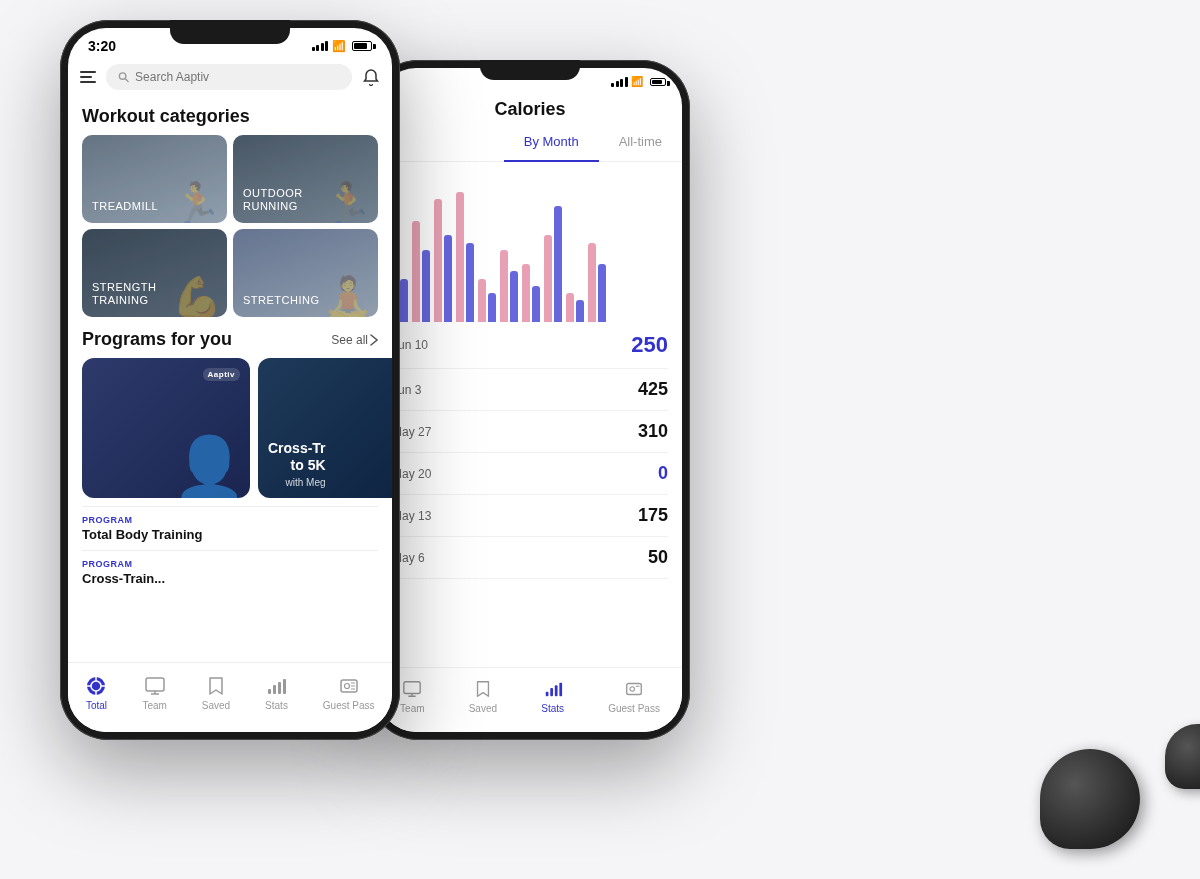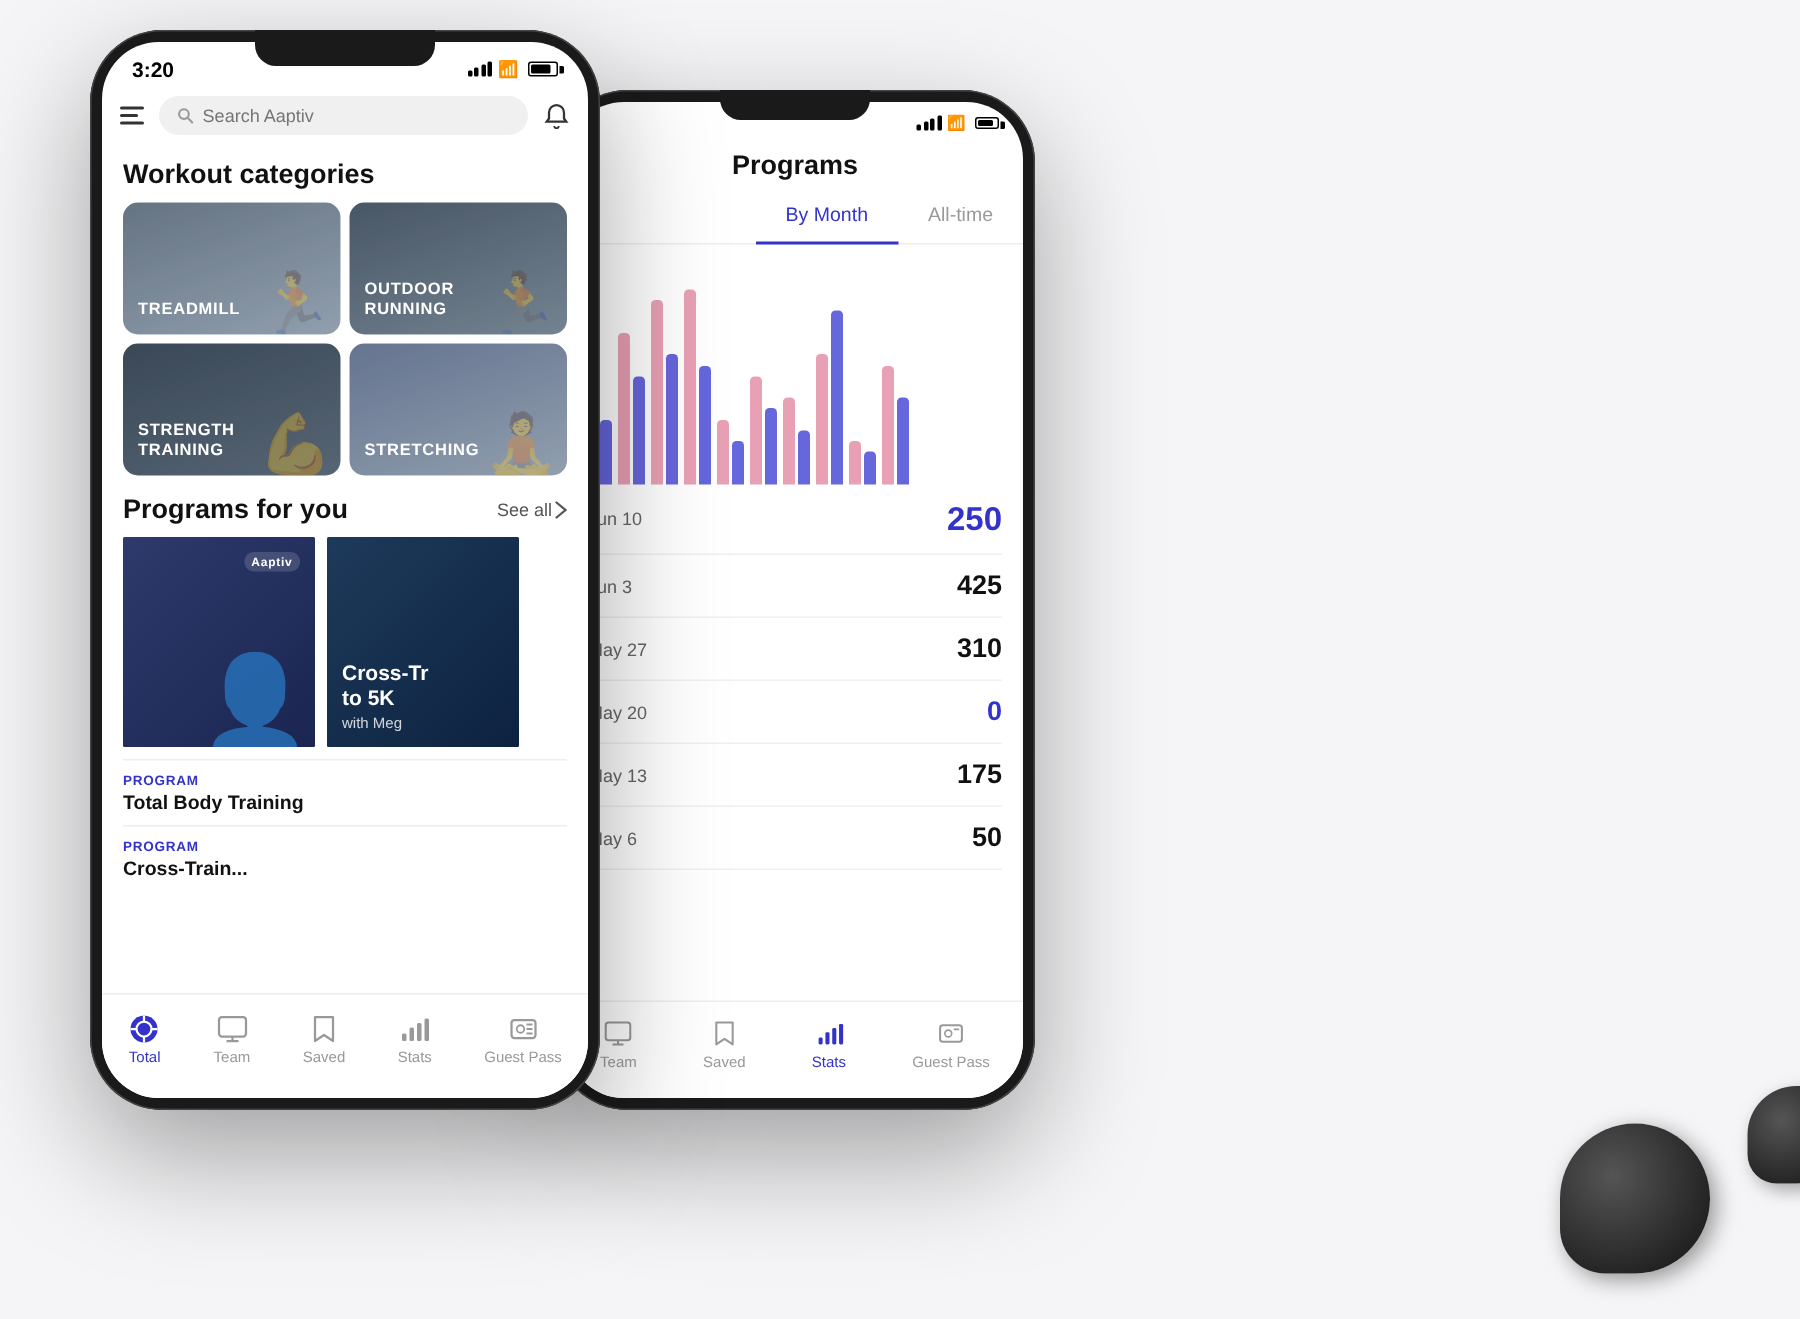--- a/index.html
+++ b/index.html
@@ -204,21 +204,21 @@
       display: flex;
       align-items: flex-end;
       padding: 10px;
       position: relative;
       overflow: hidden;
     }
 
     .cat-label {
       color: #fff;
       font-size: 11px;
-      font-weight: 700;
+      font-weight: 400;
       text-transform: uppercase;
       letter-spacing: 0.5px;
       line-height: 1.2;
       z-index: 2;
       position: relative;
     }
 
     .programs-header {
       display: flex;
       align-items: center;
@@ -241,27 +241,28 @@
     }
 
     .program-cards {
       display: flex;
       gap: 8px;
       padding: 0 14px;
       overflow: hidden;
     }
 
     .program-card {
-      border-radius: 1px;
-      width: 128px;
+      border-radius: 12px;
+      width: 168px;
       height: 140px;
       flex-shrink: 0;
       position: relative;
       overflow: hidden;
       background: #2d3a6b;
+      text-align: right;
     }
 
     .program-card-text {
       position: absolute;
       bottom: 0;
       left: 0;
       padding: 10px;
       color: #fff;
     }
 
@@ -702,21 +703,21 @@
             <span style="height:8px"></span>
             <span style="height:10px"></span>
         </div>
         <span style="font-size:10px">📶</span>
         <div class="battery-icon" style="width:16px;height:8px;">
           <div class="battery-fill" style="background:#000;"></div>
         </div>
       </div>
     </div>
 
-    <div class="stats-title">Programs</div>
+    <div class="stats-title">Calories</div>
 
     <div class="stats-tabs">
       <div class="stats-tab active">By Month</div>
       <div class="stats-tab">All-time</div>
     </div>
 
     <div class="chart-area" id="chart-area">
     <div class="chart-bar-group">
           <div class="chart-bar bar-pink" style="height: 65px;"></div>
           <div class="chart-bar bar-blue" style="height: 43px;"></div>

